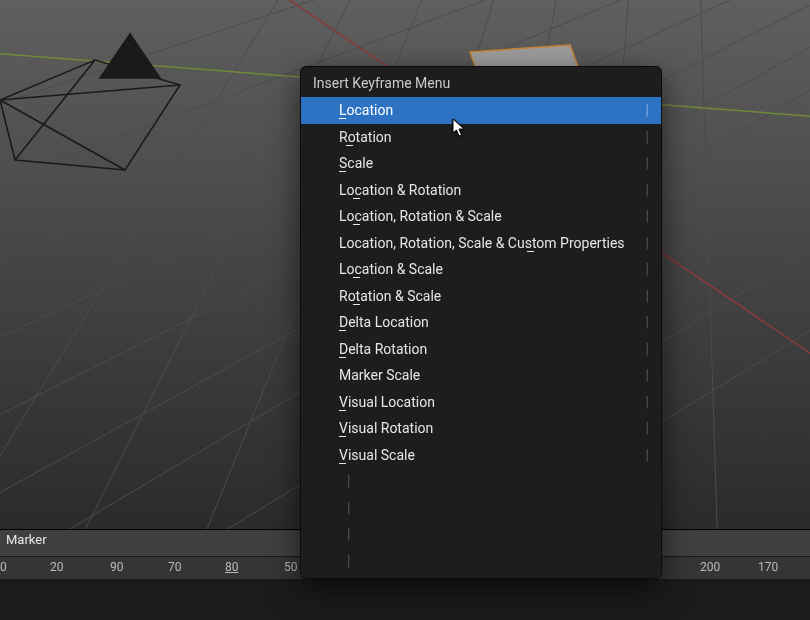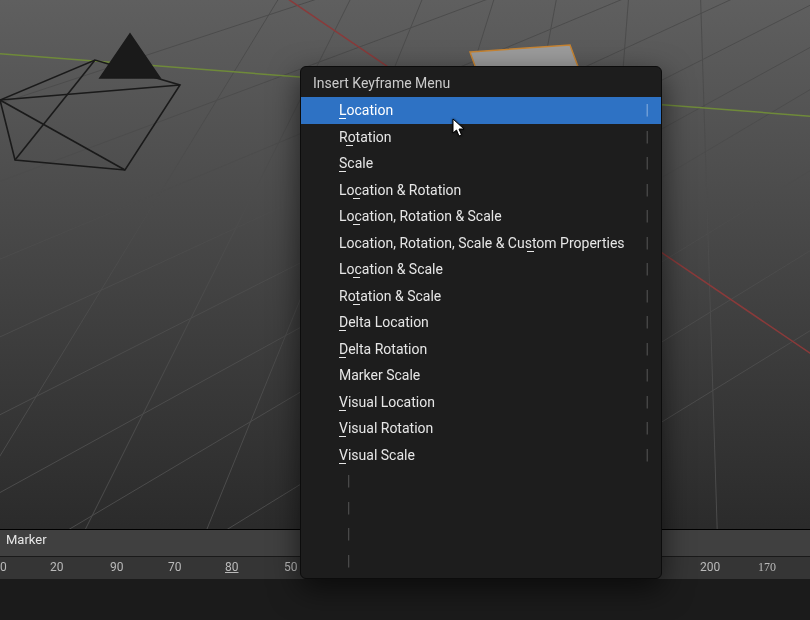--- a/index.html
+++ b/index.html
@@ -151,21 +151,21 @@
     <span>Marker</span>
   </div>
   <div class="ruler">
       <span class="tick" style="left: 0px;">0</span>
       <span class="tick" style="left: 50px;">20</span>
       <span class="tick" style="left: 110px;">90</span>
       <span class="tick" style="left: 168px;">70</span>
       <span class="tick" style="left: 225px; text-decoration: underline;">80</span>
       <span class="tick" style="left: 284px;">50</span>
       <span class="tick" style="left: 700px;">200</span>
-      <span class="tick" style="left: 758px; font-family: Liberation Serif, serif;">170</span>
+      <span class="tick" style="left: 758px;">170</span>
     </div>
   <div class="track"></div>
 </div>
 
 <div class="menu">
   <div class="title">Insert Keyframe Menu</div>
   <div class="items">
       <div class="item hl">
         <span class="lbl">Location<span class="u" style="left: 0px;"></span></span>
         <span class="pipe" style="color: rgba(255, 255, 255, 0.4);">|</span>

